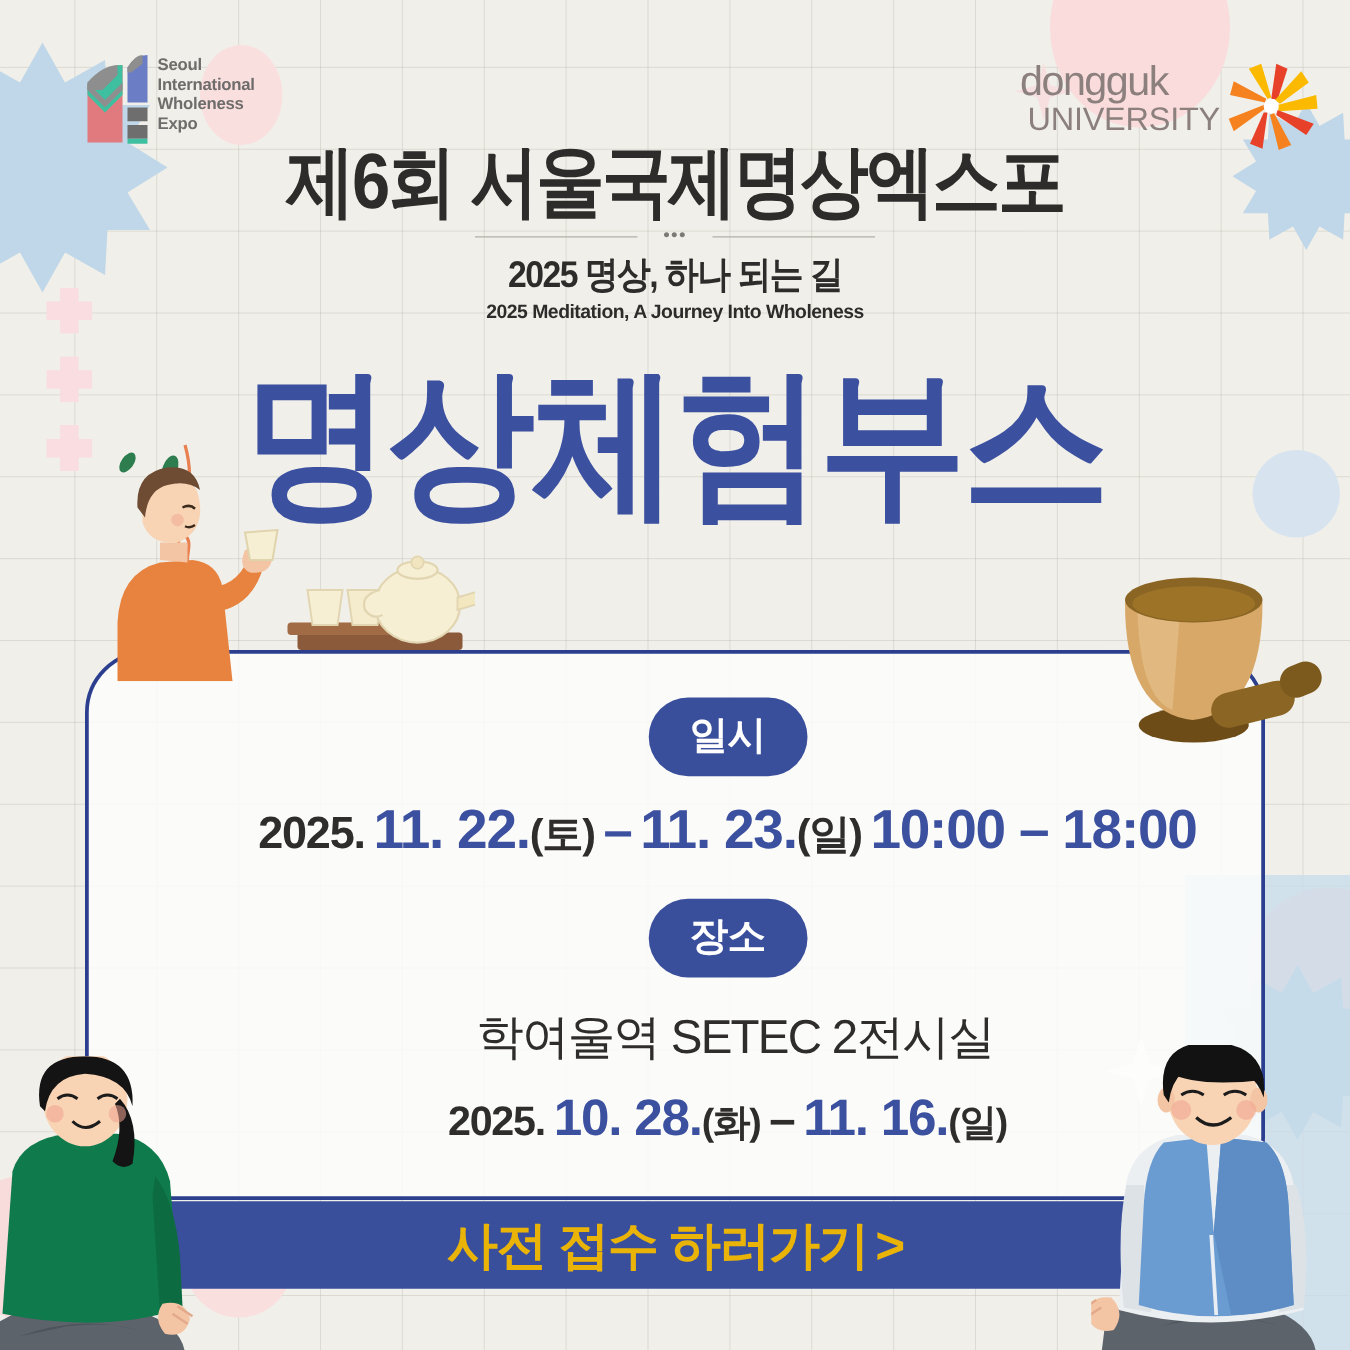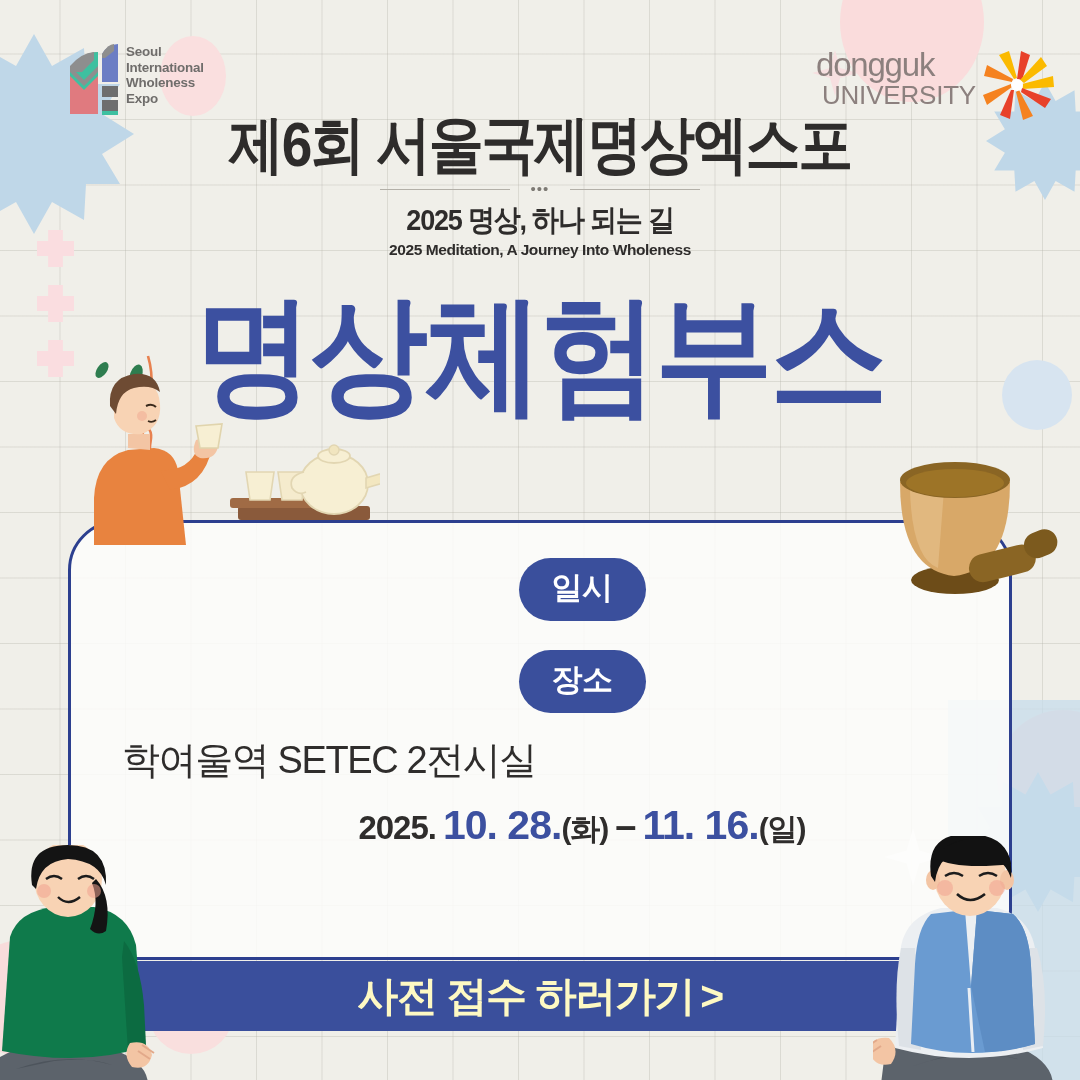--- a/index.html
+++ b/index.html
@@ -135,37 +135,37 @@
     letter-spacing:-1px;
   }
   #date-line { margin-top:18px; font-size:42px; }
   #date-line .yy { font-size:36px; font-weight:600; }
   #date-line .hl { color:#3c50a0; font-size:44px; font-weight:800; }
   #date-line .dow { font-size:33px; font-weight:600; }
   #date-line .dash { color:#3c50a0; font-weight:800; }
 
   #place-line {
     margin-top:22px; font-size:38px; font-weight:500; color:#2f2d2c;
-    letter-spacing:-1.4px; padding-left:12px;
+    letter-spacing:-1.4px; text-align:center;padding-left:12px;
   }
 
   #reg-line { margin-top:16px; font-size:38px; }
   #reg-line .yy { font-size:33px; font-weight:600; }
   #reg-line .hl { color:#3c50a0; font-size:41px; font-weight:800; }
   #reg-line .dow { font-size:30px; font-weight:600; }
   #reg-line .dash { color:#2f2d2c; font-weight:700; }
 
   .sp-date { display:inline-block; width:7px; }
 
   
   #cta {
     position:absolute; left:82px; top:961px; width:916px; height:70px;
     background:#3a4f9c;
     display:flex; align-items:center; justify-content:center;
-    color:#fef9c3; font-size:41px; font-weight:800; letter-spacing:-1.4px;
+    color:#eab308; font-size:41px; font-weight:800; letter-spacing:-1.4px;
     z-index:6;
   }
   #cta .chev { margin-left:6px; font-weight:700; }
 
   
   .ill { position:absolute; }
   #tea-scene { left:70px; top:330px; width:310px; height:215px; z-index:4; }
   #bowl { right:0px; top:440px; width:200px; height:180px; z-index:5; }
   #woman { left:-4px; top:845px; width:230px; height:238px; z-index:7; }
   #man { right:-8px; top:836px; width:215px; height:248px; z-index:7; }
@@ -297,20 +297,23 @@
     <rect x="140" y="98" width="34" height="26" rx="13" fill="#7c5a1e" transform="rotate(-22 140 98)"></rect>
   </svg>
 </div>
 
 <div id="info-card"></div>
 
 <div id="info-inner">
   <div class="badge-row" style="margin-top:38px;">
     <span class="badge" id="badge-date">일시</span>
   </div>
+  <div class="info-line" id="date-line">
+    <span class="yy">2025.</span><span class="sp-date"></span><span class="hl">11. 22.</span><span class="dow">(토)</span><span class="sp-date"></span><span class="dash">–</span><span class="sp-date"></span><span class="hl">11. 23.</span><span class="dow">(일)</span><span class="sp-date"></span><span class="hl">10:00 – 18:00</span>
+  </div>
 
   <div class="badge-row" style="margin-top:29px;">
     <span class="badge" id="badge-place">장소</span>
   </div>
   <div id="place-line">학여울역 SETEC 2전시실</div>
 
   <div class="info-line" id="reg-line">
     <span class="yy">2025.</span><span class="sp-date"></span><span class="hl">10. 28.</span><span class="dow">(화)</span><span class="sp-date"></span><span class="dash">–</span><span class="sp-date"></span><span class="hl">11. 16.</span><span class="dow">(일)</span>
   </div>
 </div>

